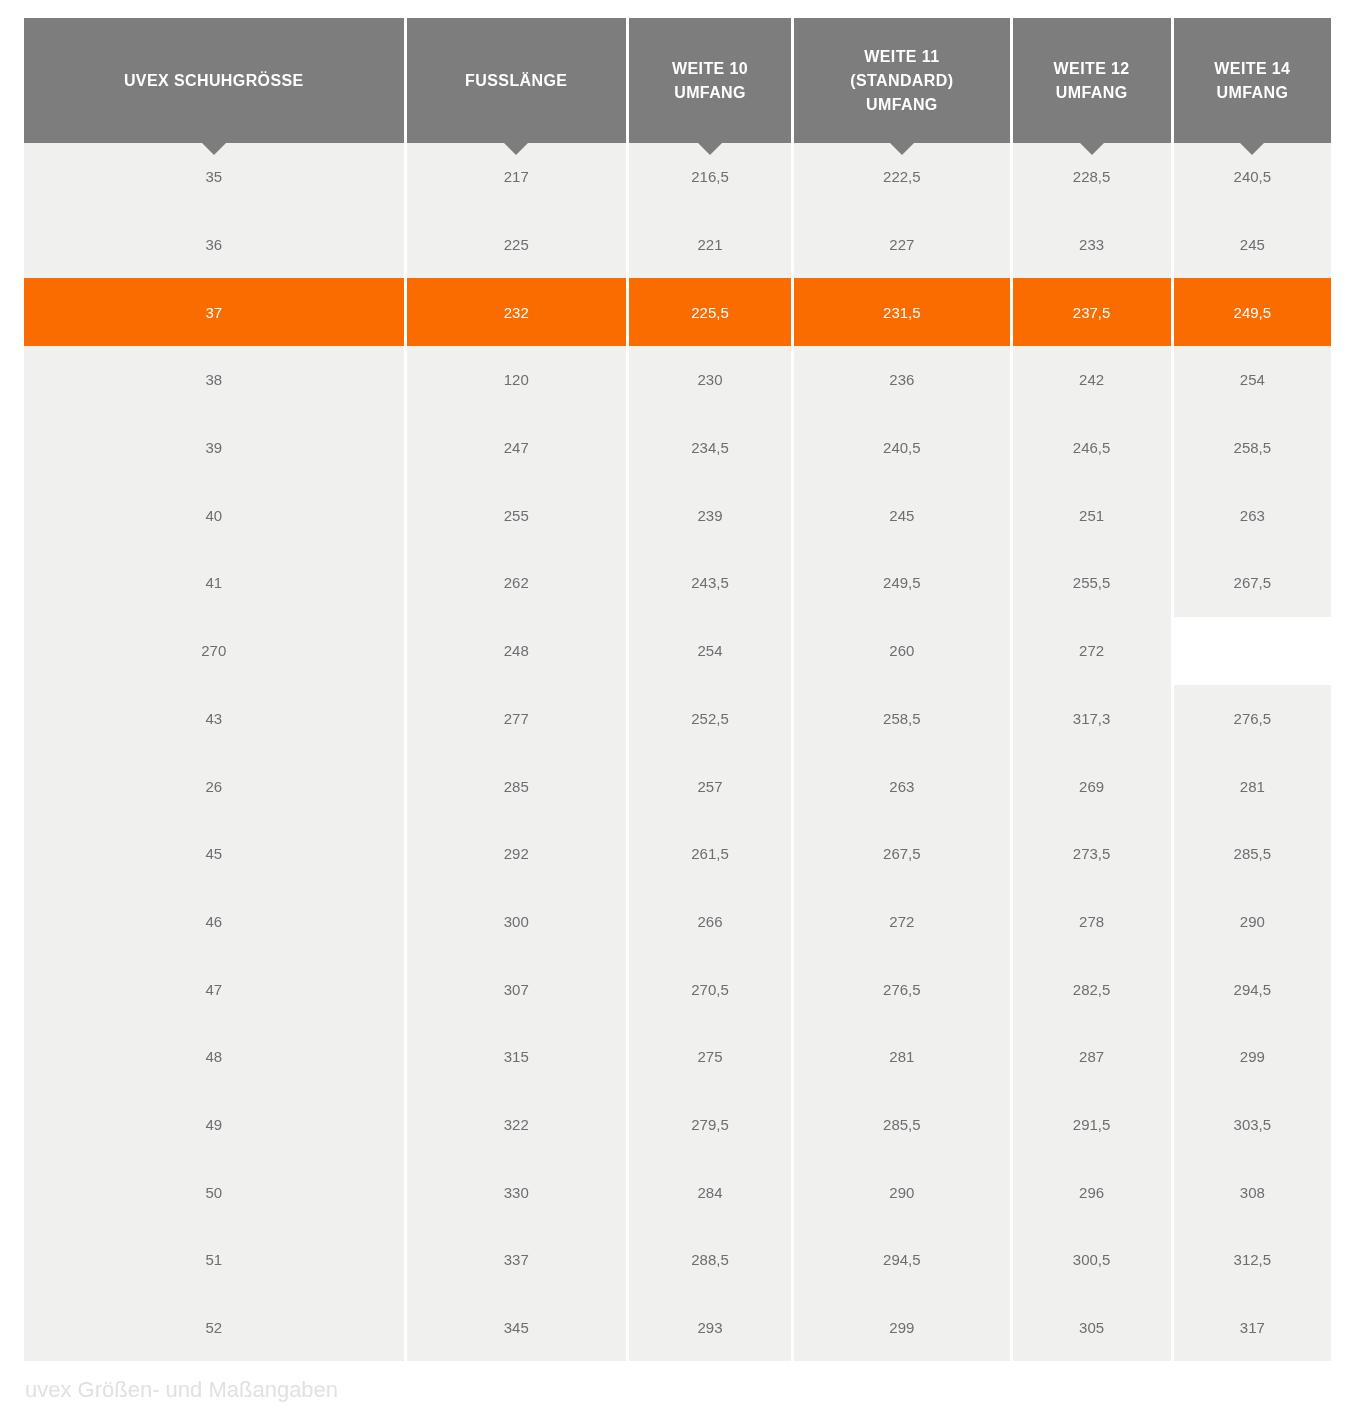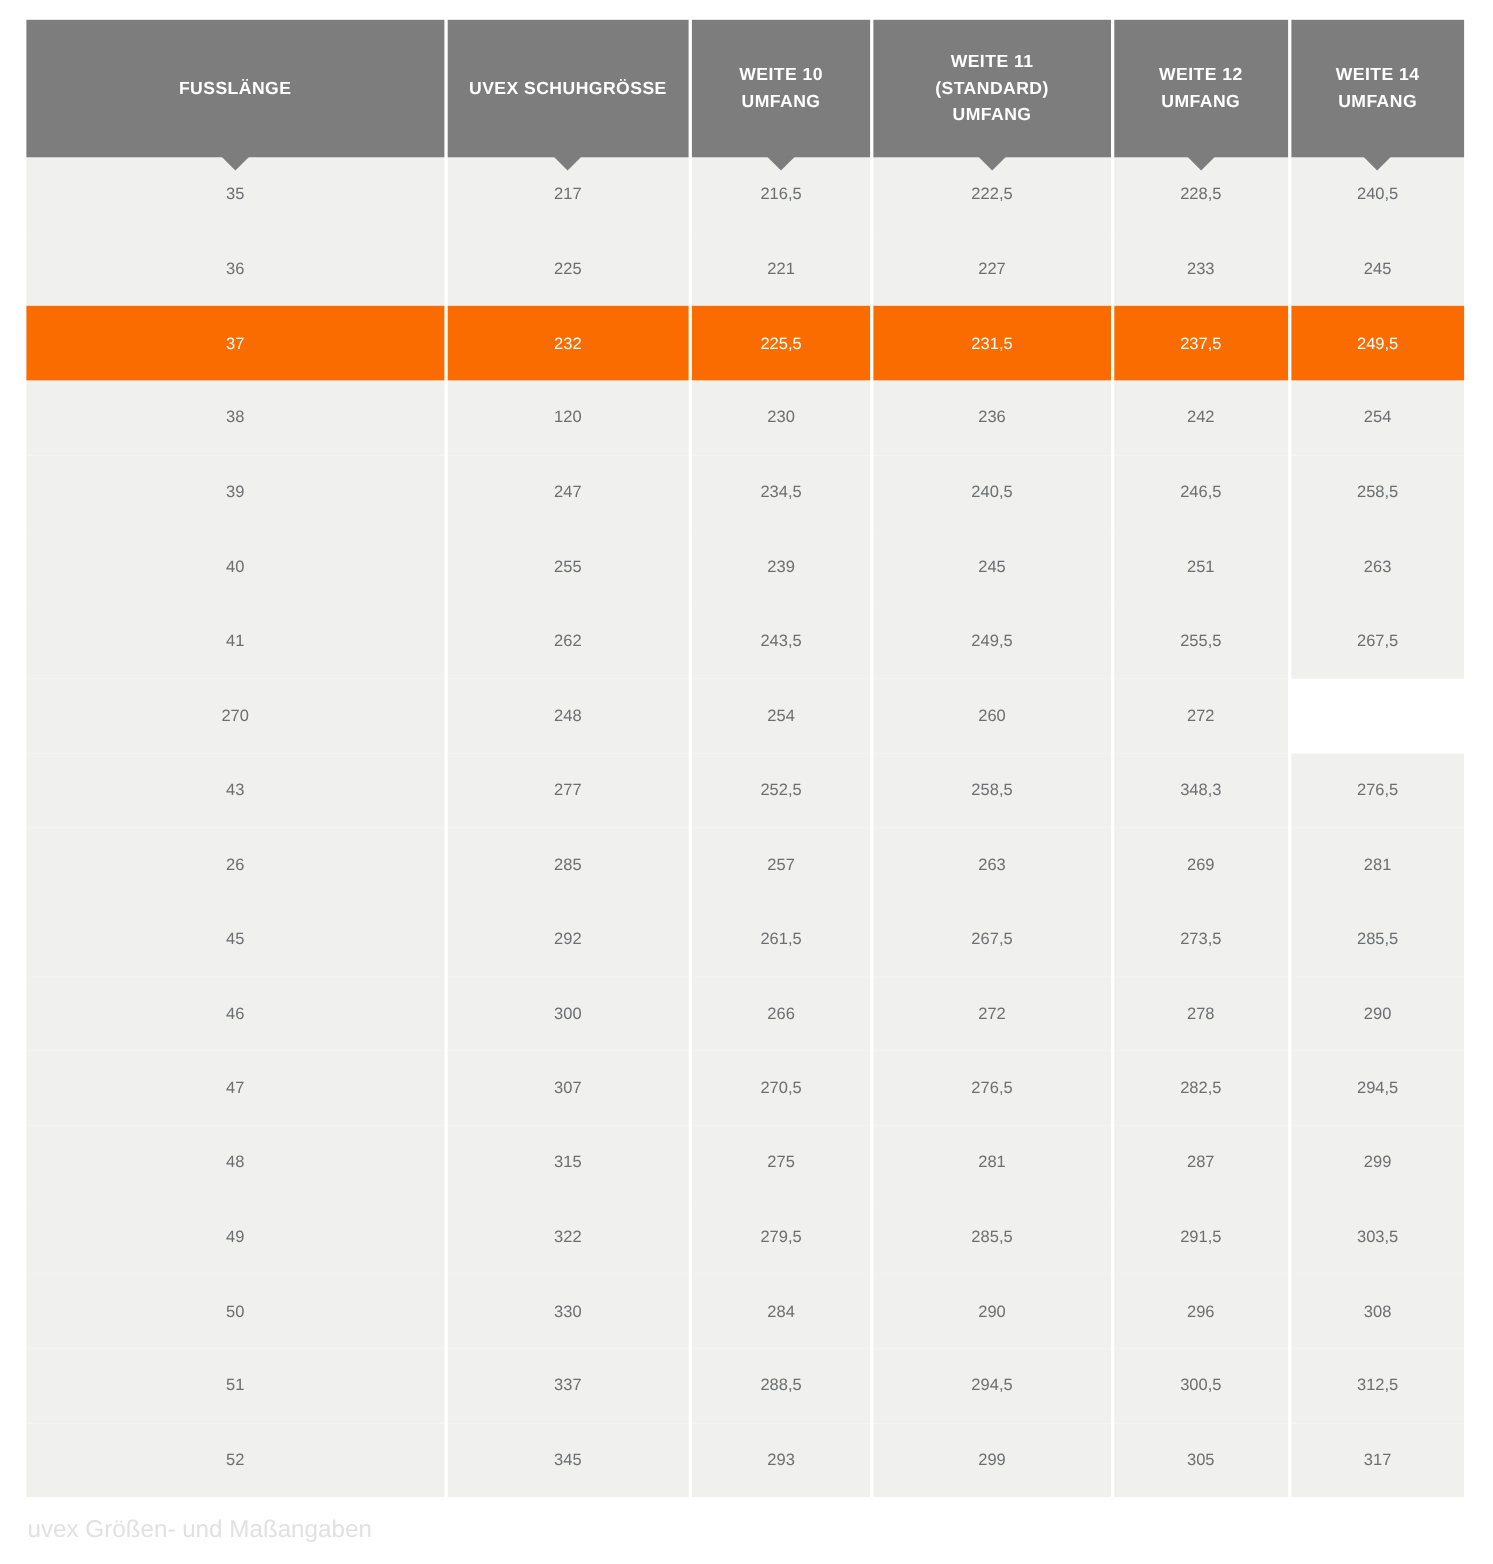--- a/index.html
+++ b/index.html
@@ -81,25 +81,25 @@
     color: var(--caption-text);
   }
 </style>
 </head>
 <body>
 
 <div class="page">
   <div class="size-table">
     <div class="thead">
         <div class="hcell">
+          <div>UVEX SCHUHGRÖSSE</div>
+          <span class="tri"></span>
+        </div>
+        <div class="hcell">
           <div>FUSSLÄNGE</div>
-          <span class="tri"></span>
-        </div>
-        <div class="hcell">
-          <div>UVEX SCHUHGRÖSSE</div>
           <span class="tri"></span>
         </div>
         <div class="hcell">
           <div>WEITE 10</div>
           <div>UMFANG</div>
           <span class="tri"></span>
         </div>
         <div class="hcell">
           <div>WEITE 11</div>
           <div>(STANDARD)</div>
@@ -179,21 +179,21 @@
           <div class="cell">248</div>
           <div class="cell">254</div>
           <div class="cell">260</div>
           <div class="cell">272</div>
         </div>
         <div class="trow">
           <div class="cell">43</div>
           <div class="cell">277</div>
           <div class="cell">252,5</div>
           <div class="cell">258,5</div>
-          <div class="cell">348,3</div>
+          <div class="cell">317,3</div>
           <div class="cell">276,5</div>
         </div>
         <div class="trow">
           <div class="cell">26</div>
           <div class="cell">285</div>
           <div class="cell">257</div>
           <div class="cell">263</div>
           <div class="cell">269</div>
           <div class="cell">281</div>
         </div>

